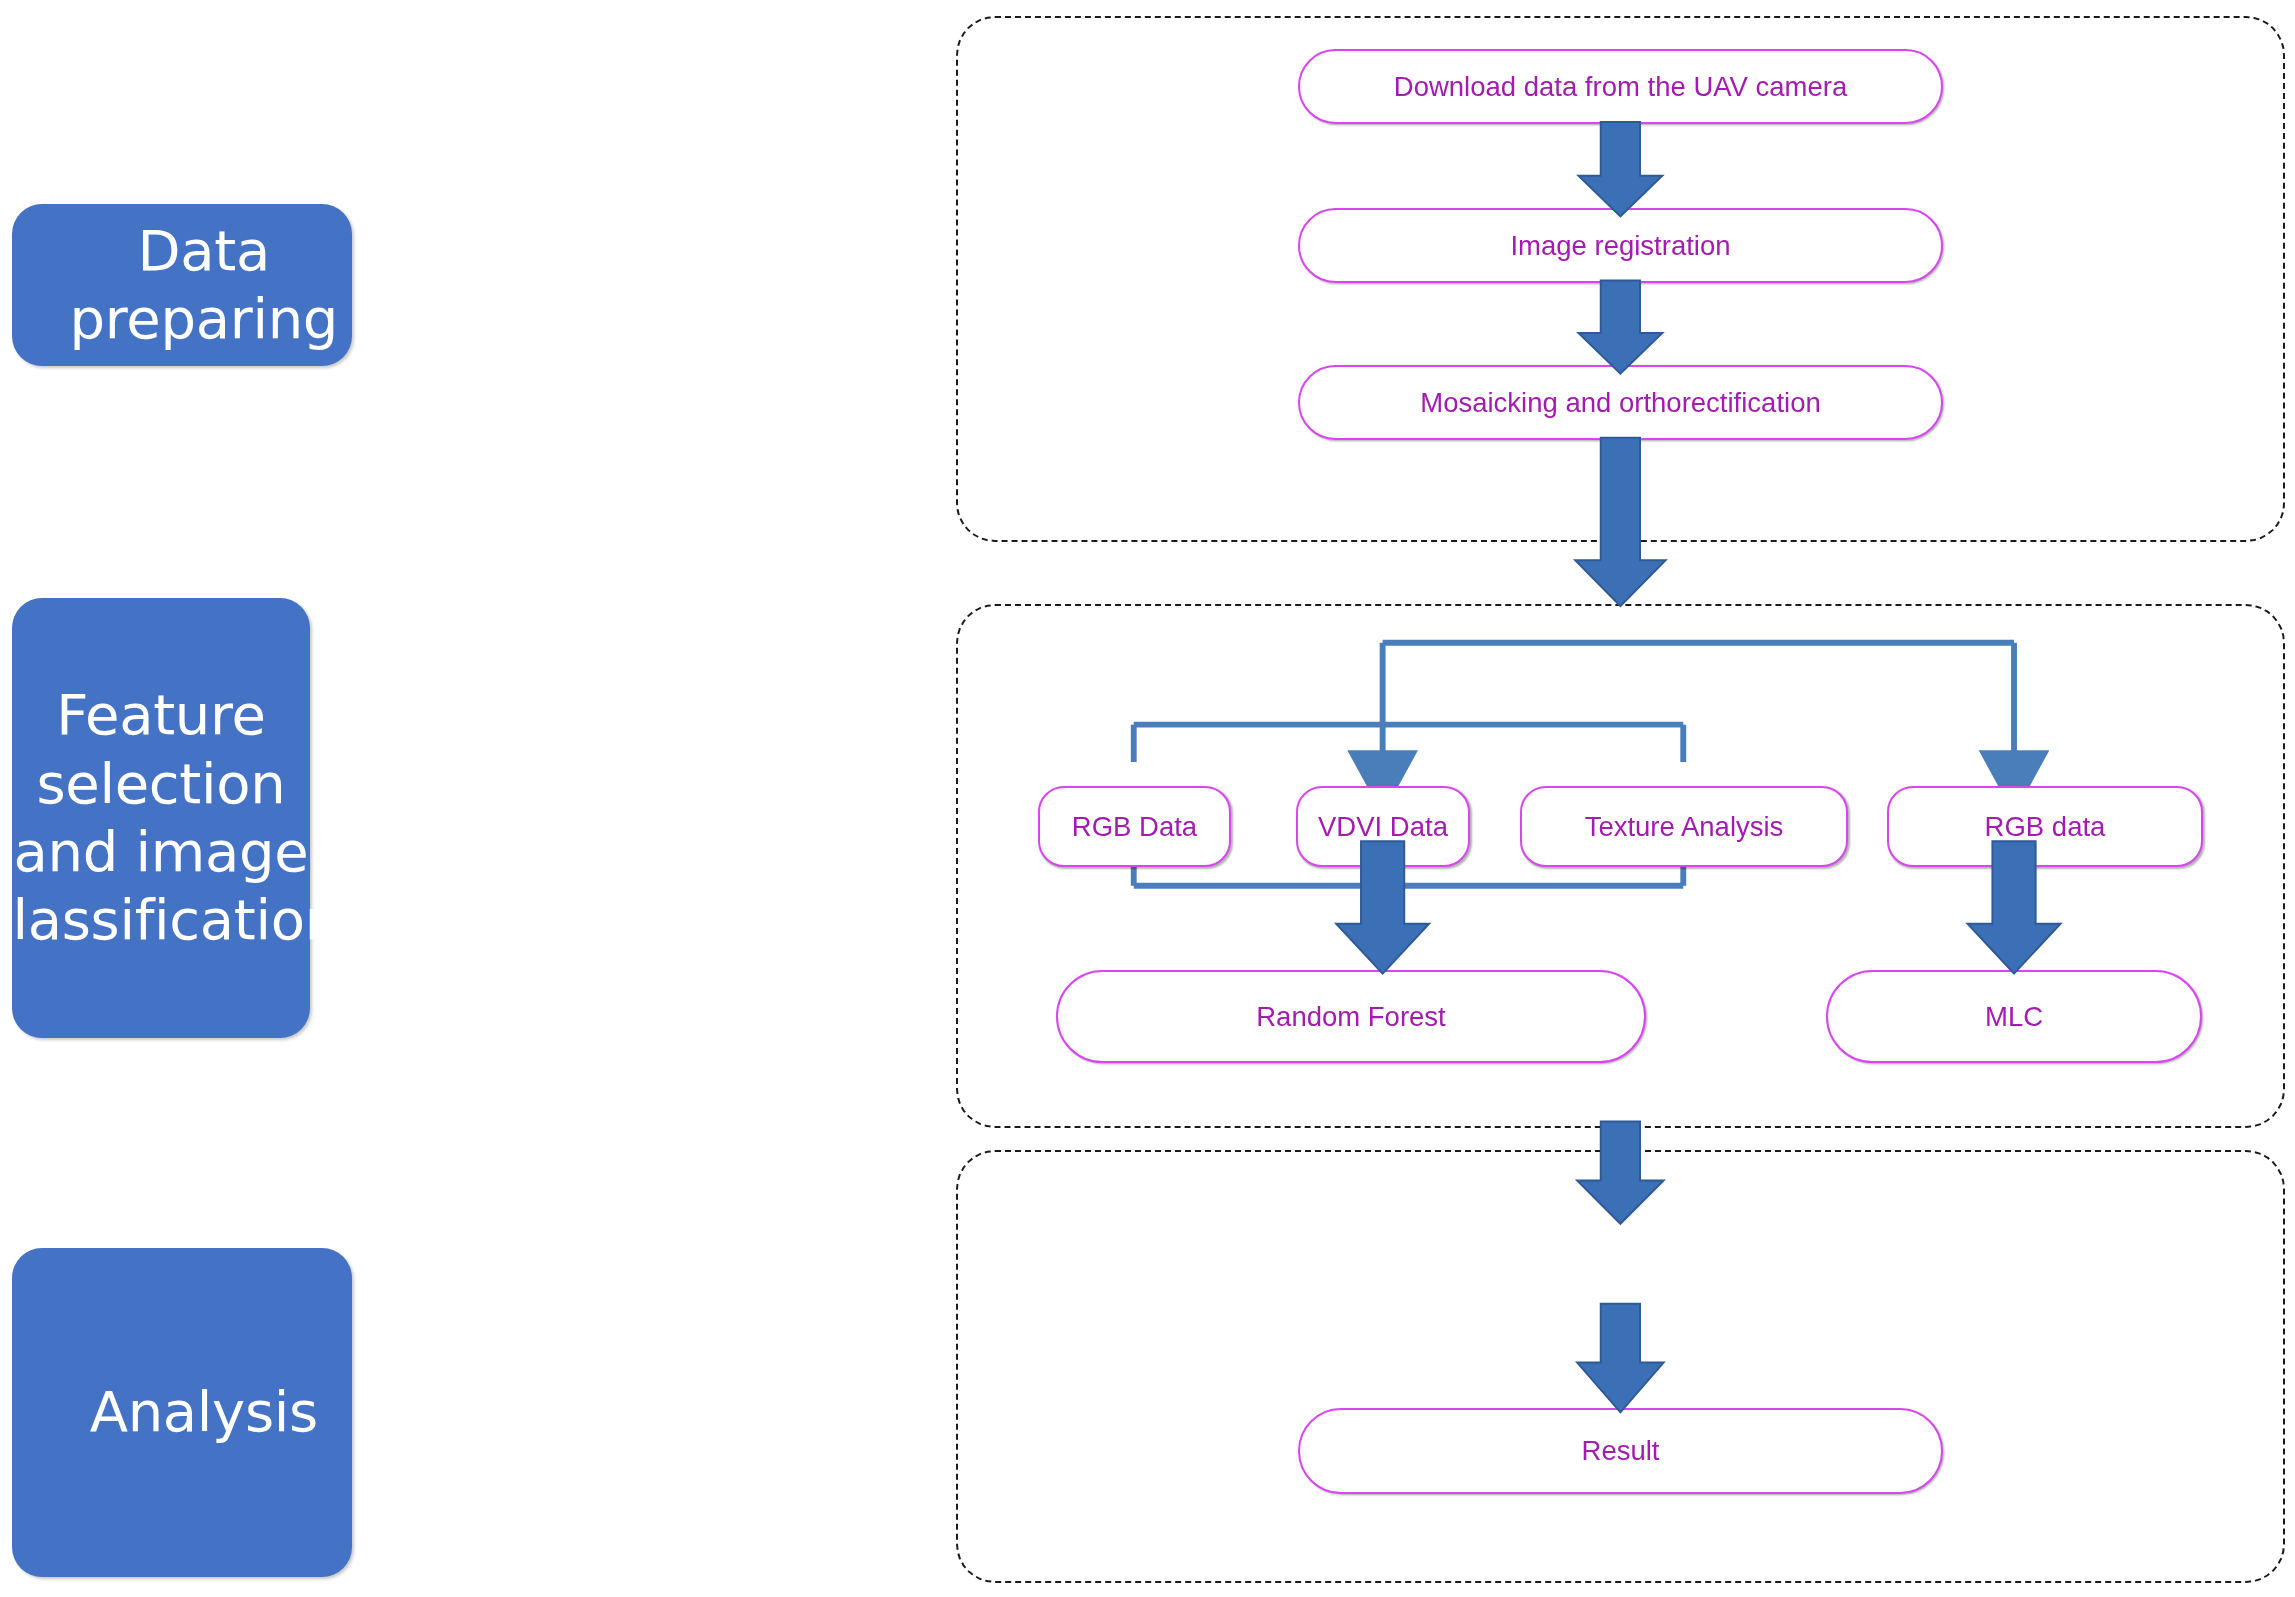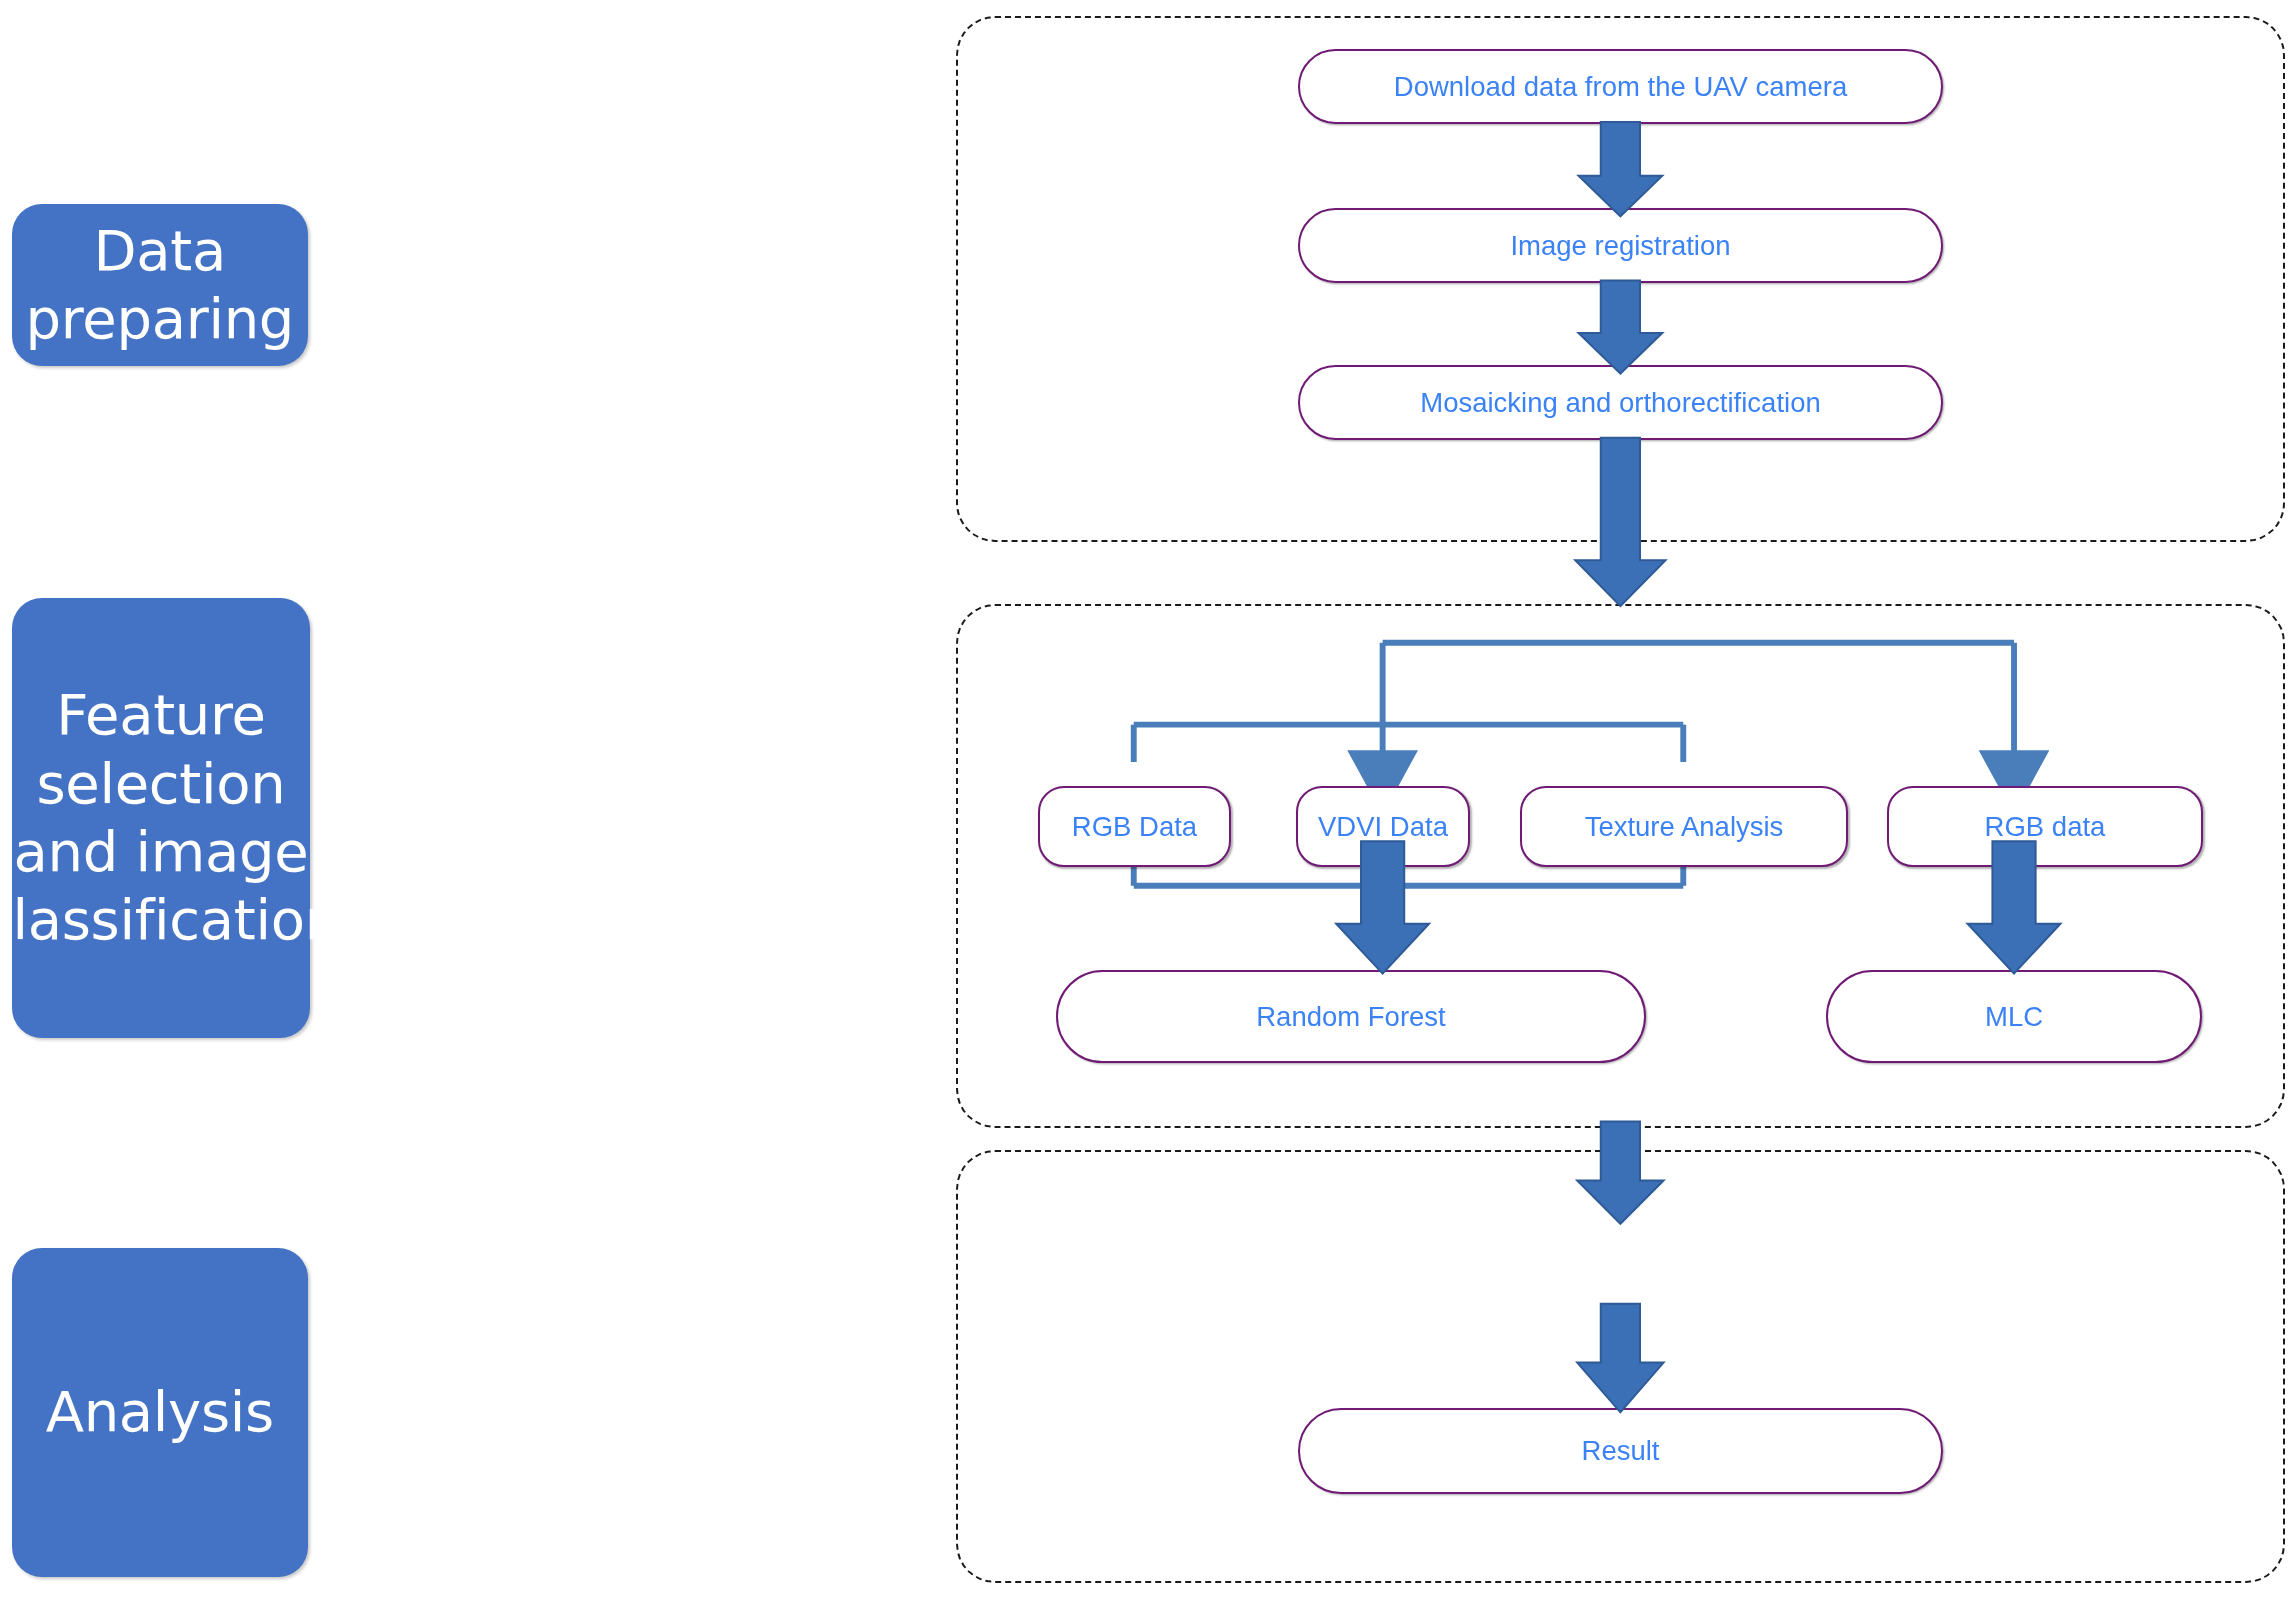--- a/index.html
+++ b/index.html
@@ -28,41 +28,42 @@
     box-shadow: 2px 2px 3.3px rgba(0,0,0,0.22);
     display: flex;
     align-items: center;
     justify-content: center;
     text-align: center;
     color: #ffffff;
     font-family: "DejaVu Sans", sans-serif;
     font-weight: 400;
     line-height: 1.22;
     letter-spacing: -0.3px;
+    padding-left: 44px;
   }
 
   
   .group-box {
     position: absolute;
     border: 2px dashed #1a1a1a;
     border-radius: 39px;
     background: transparent;
   }
 
   
   .node {
     position: absolute;
     background: #ffffff;
-    border: 2px solid #701a75;
+    border: 2px solid #d946ef;
     border-radius: 654px;
     display: flex;
     align-items: center;
     justify-content: center;
     text-align: center;
-    color: #3b82f6;
+    color: #a21caf;
     font-family: "Liberation Sans", sans-serif;
     font-size: 27.5px;
     box-shadow: 1.3px 1.3px 2px rgba(0,0,0,0.30);
     box-sizing: border-box;
     z-index: 3;
   }
   .node.small { border-radius: 26px; margin-top: 24px; }
 
   
   #links {

